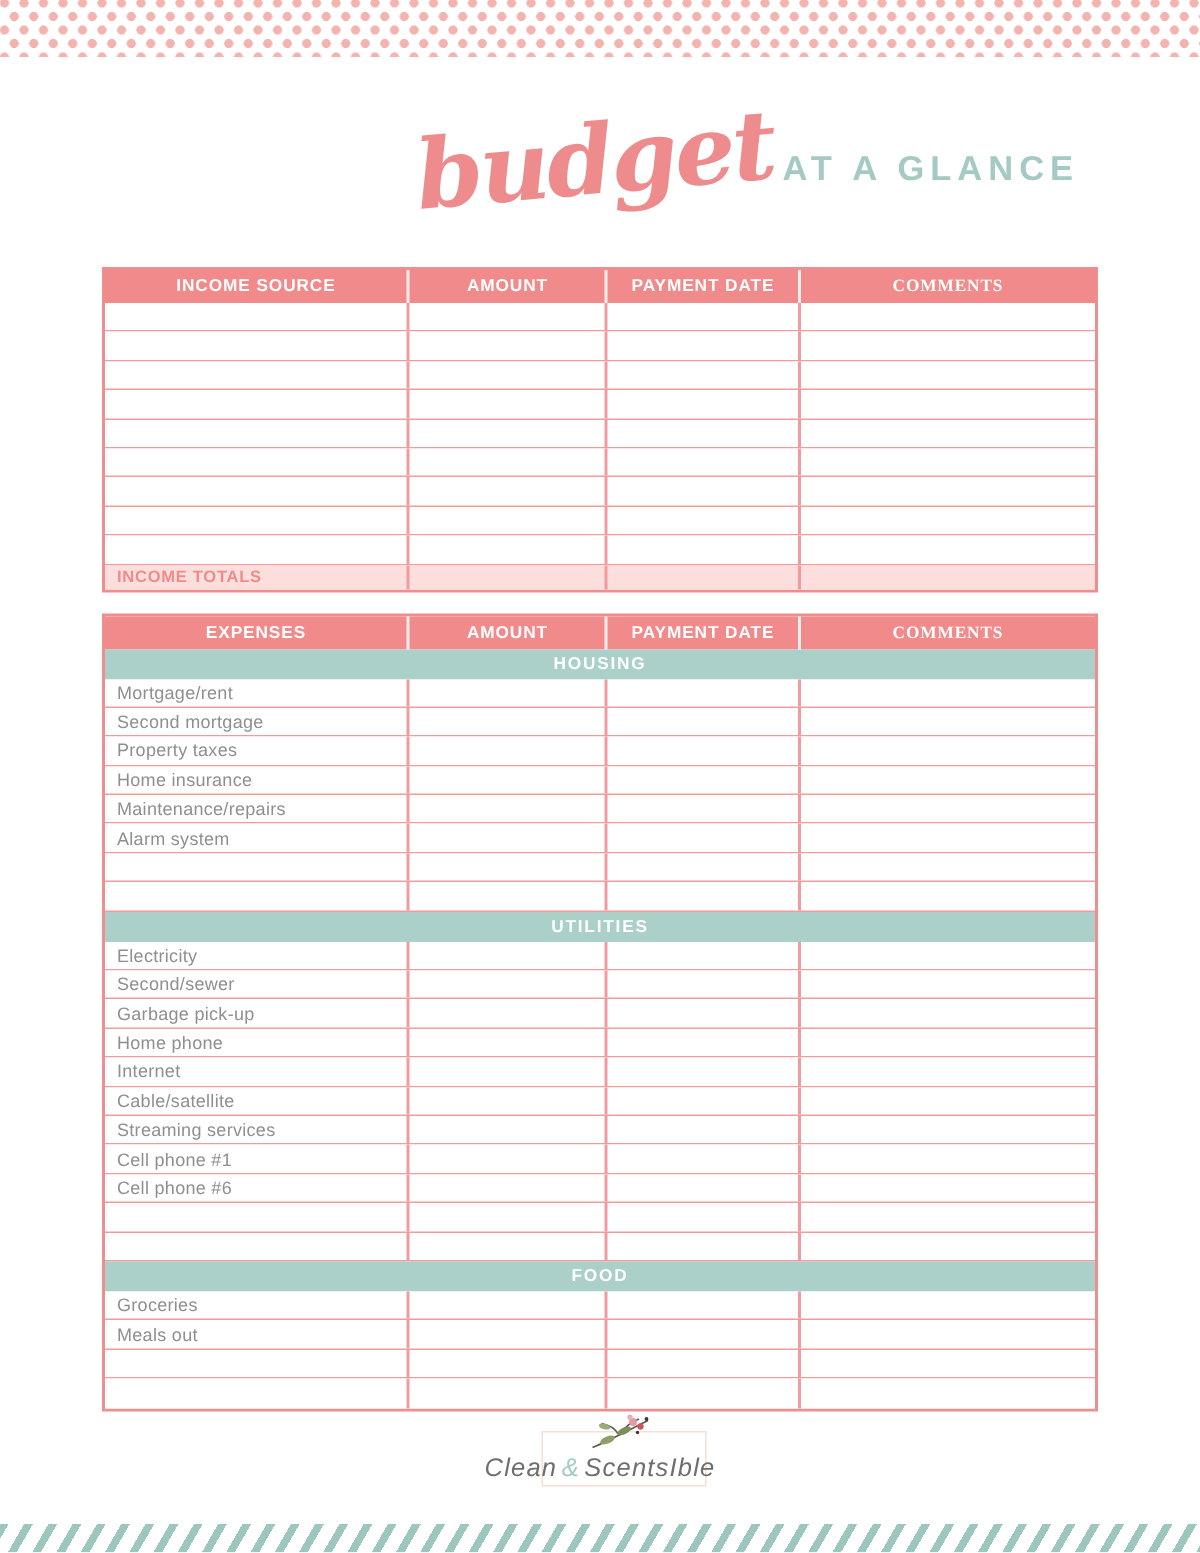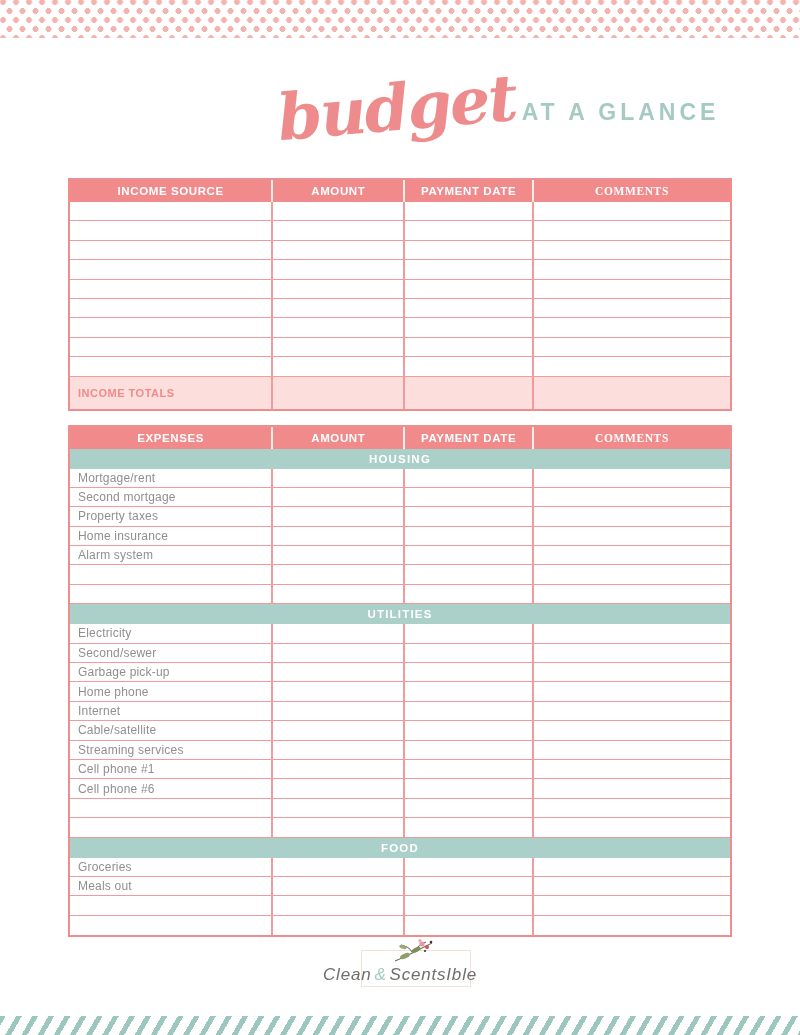--- a/index.html
+++ b/index.html
@@ -36,21 +36,21 @@
   .tcell{box-sizing:border-box;height:100%;display:flex;align-items:center;overflow:hidden;}
   .c0{width:30.5%;} .c1{width:20%;} .c2{width:19.5%;} .c3{width:30%;font-family:Liberation Serif, serif;}
   .trow .c1,.trow .c2,.trow .c3{border-left:2px solid var(--coral-border);}
   .thead{height:22px;background:var(--coral);border-bottom:none;}
   .thead .tcell{justify-content:center;color:#fff;font-size:11.5px;font-weight:bold;
     letter-spacing:.6px;}
   .thead .c1,.thead .c2,.thead .c3{border-left:2px solid rgba(255,255,255,.85);}
   .band{background:var(--teal-band);height:20px;justify-content:center;display:flex;
     align-items:center;color:#fff;font-weight:bold;font-size:11.5px;letter-spacing:1.2px;
     border-bottom:none;text-align:center;}
-  .totals{background:var(--light-pink);height:32px;border-bottom:none;align-items:center;}
+  .totals{background:var(--light-pink);height:16px;border-bottom:none;align-items:center;}
   .totals .tcell{background:var(--light-pink);}
   .totals .row-label{color:var(--coral);font-weight:bold;font-size:11px;letter-spacing:.5px;}
   .row-label{padding-left:8px;font-size:12px;color:var(--label-gray);letter-spacing:.2px;}
   
   .footer{height:56px;position:relative;display:flex;flex-direction:column;
     align-items:center;justify-content:flex-start;}
   .logo-box{position:absolute;left:50%;top:13px;width:108px;height:35px;
     transform:translateX(-50%) translateX(16px);border:1px solid #f3e0d8;}
   .sprig{margin-top:1px;transform:translateX(14px);}
   .brand-line{position:relative;font-size:17px;letter-spacing:.8px;color:var(--brand-gray);
@@ -171,20 +171,28 @@
         <div class="tcell c0">
           <div class="row-label">Property taxes</div>
         </div>
         <div class="tcell c1"></div>
         <div class="tcell c2"></div>
         <div class="tcell c3"></div>
       </div>
       <div class="trow">
         <div class="tcell c0">
           <div class="row-label">Home insurance</div>
+        </div>
+        <div class="tcell c1"></div>
+        <div class="tcell c2"></div>
+        <div class="tcell c3"></div>
+      </div>
+      <div class="trow">
+        <div class="tcell c0">
+          <div class="row-label">Maintenance/repairs</div>
         </div>
         <div class="tcell c1"></div>
         <div class="tcell c2"></div>
         <div class="tcell c3"></div>
       </div>
       <div class="trow">
         <div class="tcell c0">
           <div class="row-label">Alarm system</div>
         </div>
         <div class="tcell c1"></div>

